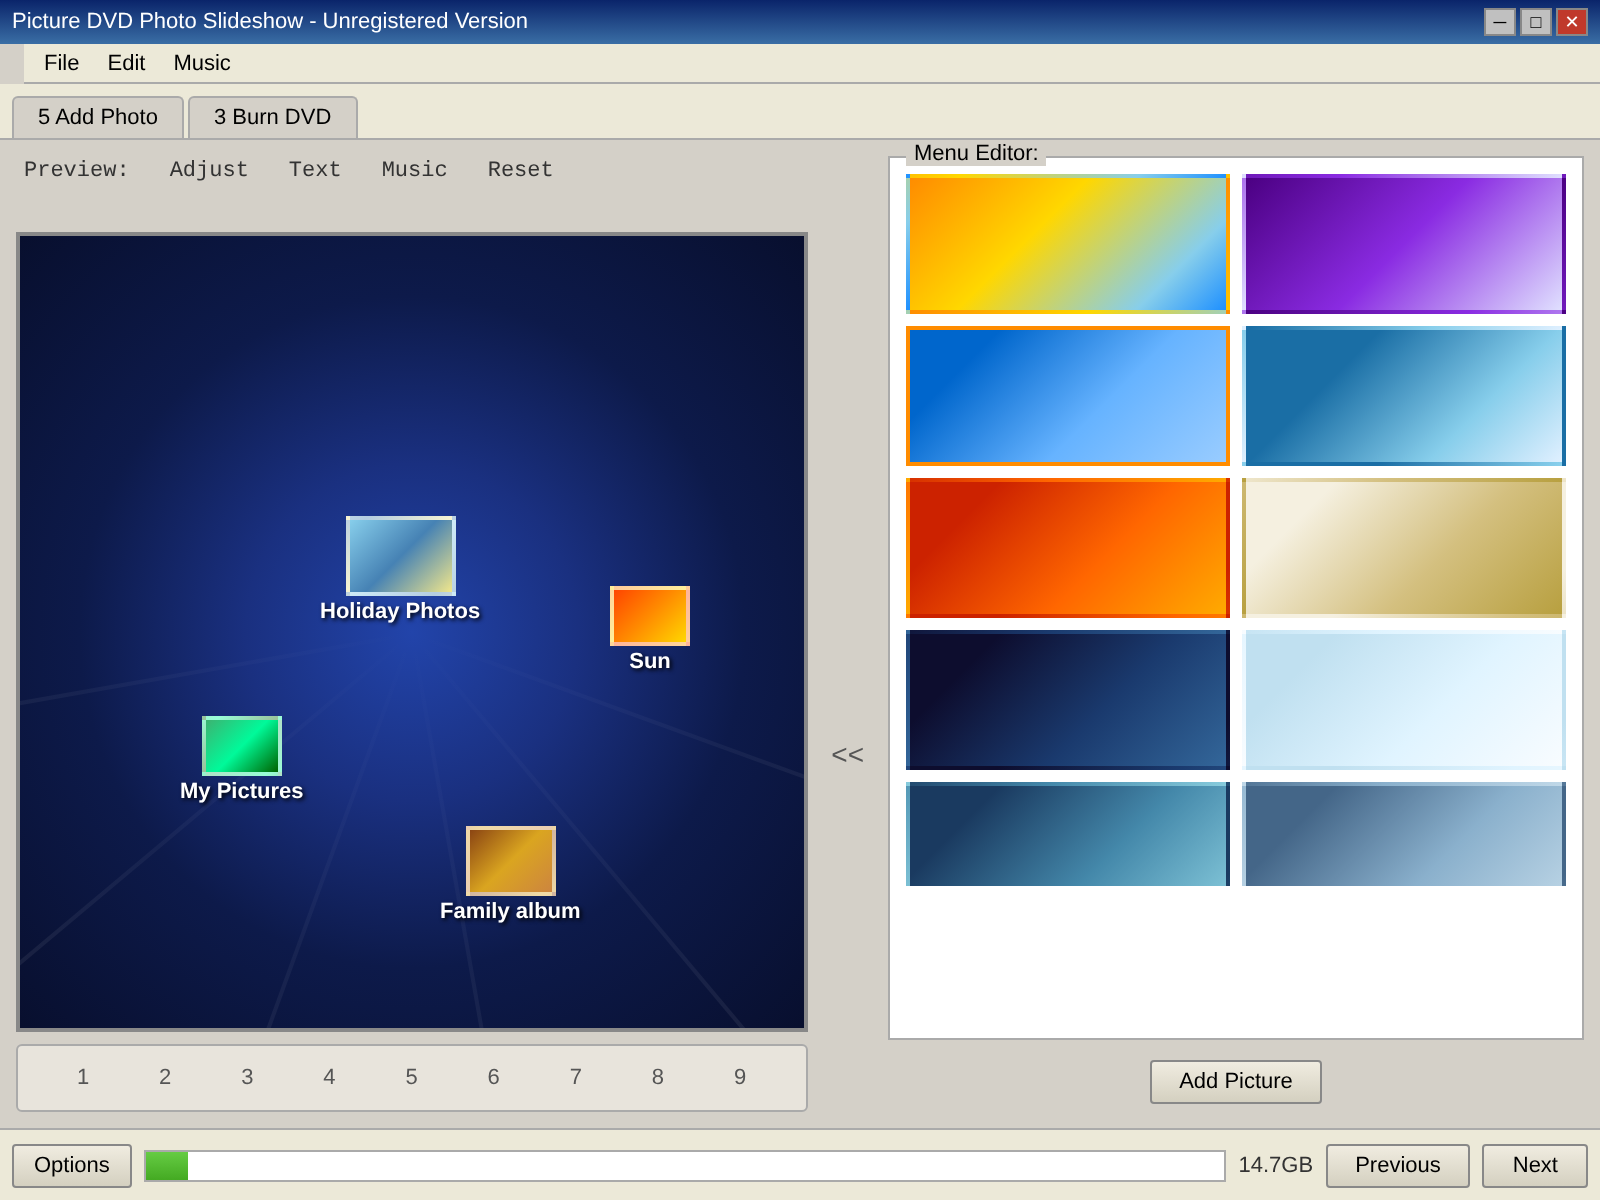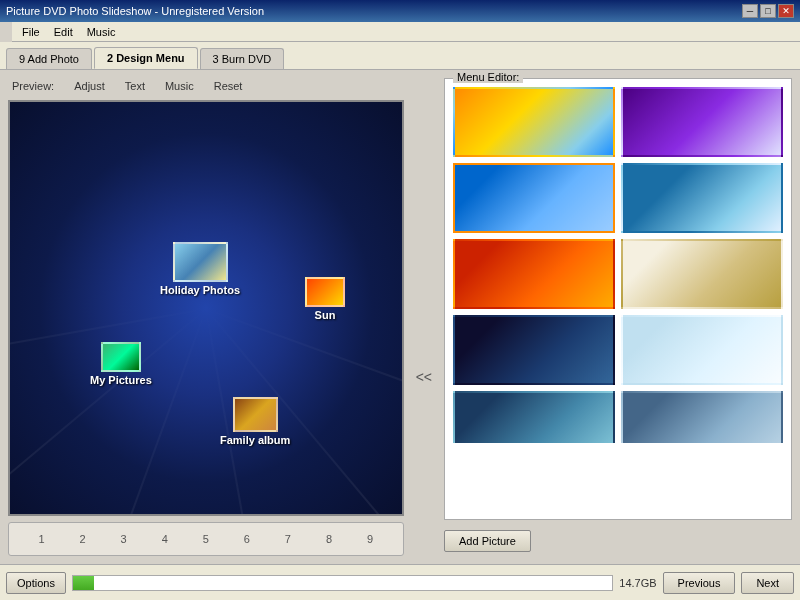--- a/index.html
+++ b/index.html
@@ -92,35 +92,37 @@
       display: flex;
       flex-direction: column;
       gap: 6px;
     }
 
     
     .toolbar-row {
       display: flex;
       gap: 20px;
       padding: 2px 4px;
+      font-family: Liberation Mono, monospace;
     }
     .toolbar-label {
       color: #333;
       font-size: 11px;
       cursor: pointer;
     }
 
     
     .preview-area {
       background: #0369a1;
       border: 2px solid #888;
       flex: 1;
       position: relative;
       overflow: hidden;
       min-height: 280px;
+      margin-top: 16px;
     }
     .preview-bg {
       position: absolute;
       inset: 0;
       background: radial-gradient(ellipse at center, #2244aa 0%, #1a3080 30%, #0d1a4a 60%, #080f2e 100%);
     }
     
     .ray {
       position: absolute;
       top: 50%;
@@ -229,21 +231,21 @@
     .menu-thumb.t5 { background: linear-gradient(135deg, #cc2200 20%, #ff6600 60%, #ffaa00 100%); }
     .menu-thumb.t6 { background: linear-gradient(135deg, #f5f0e0 20%, #d4c080 60%, #b8a040 100%); }
     .menu-thumb.t7 { background: linear-gradient(135deg, #0d0d2e 20%, #1a3a6e 60%, #336699 100%); }
     .menu-thumb.t8 { background: linear-gradient(135deg, #c0e0f0 20%, #e0f4ff 60%, #f8fcff 100%); }
     .menu-thumb.t9 { background: linear-gradient(135deg, #1a3a60 20%, #4488aa 60%, #88ccdd 100%); }
     .menu-thumb.t10 { background: linear-gradient(135deg, #446688 20%, #8ab0cc 60%, #c0d8e8 100%); }
 
     .editor-buttons {
       display: flex;
       gap: 22px;
-      justify-content: flex-start;
+      justify-content: center;
       padding: 4px 0;
     }
     .editor-btn {
       padding: 4px 14px;
       background: linear-gradient(to bottom, #f0ece0, #d4d0c0);
       border: 1px solid #888;
       border-radius: 2px;
       cursor: pointer;
       font-size: 11px;
     }
@@ -318,22 +320,21 @@
   </div>
 </div>
 
 <div class="menu-bar">
   <span class="menu-item">File</span>
   <span class="menu-item">Edit</span>
   <span class="menu-item">Music</span>
 </div>
 
 <div class="tab-bar">
-  <div class="tab">9 Add Photo</div>
-  <div class="tab active">2 Design Menu</div>
+  <div class="tab">5 Add Photo</div>
   <div class="tab">3 Burn DVD</div>
 </div>
 
 <div class="main-content">
 
   <div class="left-panel">
 
     <div class="toolbar-row">
       <span class="toolbar-label">Preview:</span>
       <span class="toolbar-label">Adjust</span>

